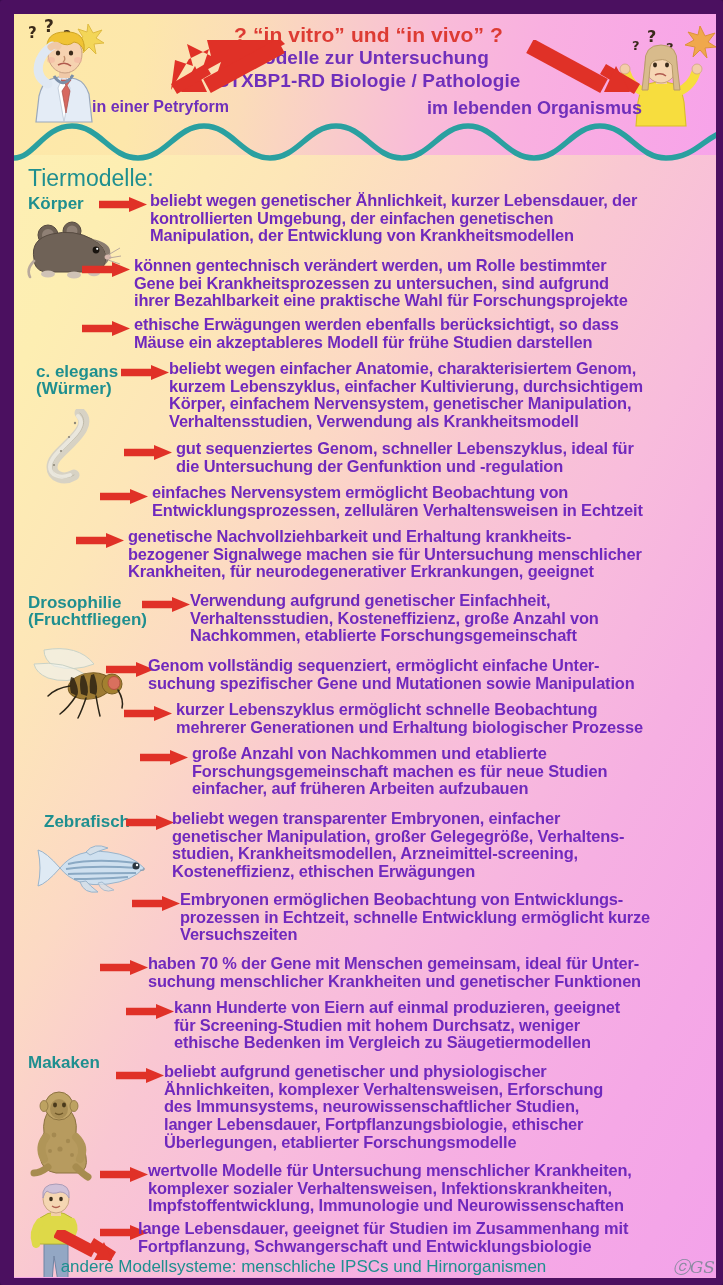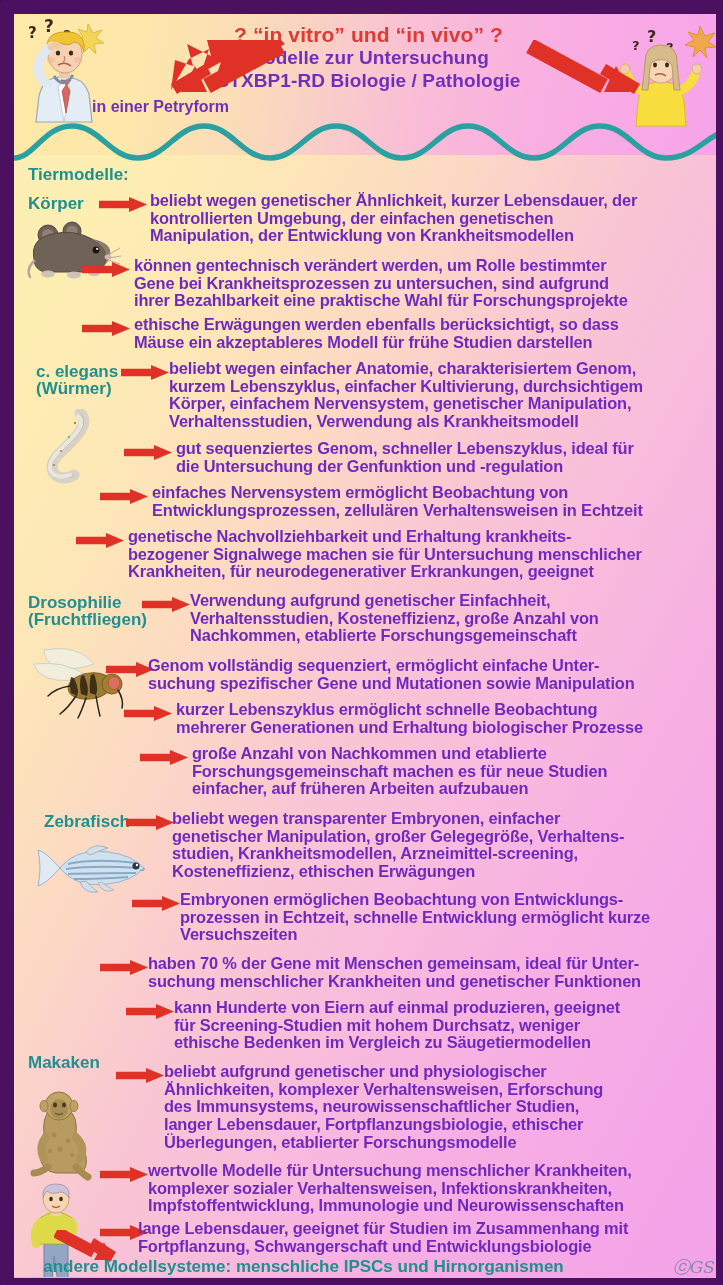--- a/index.html
+++ b/index.html
@@ -90,21 +90,21 @@
   
   .hdr-arrow { position: absolute; }
   
   .char { position: absolute; }
   
   #wave { position: absolute; left: 0; top: 104px; width: 709px; height: 48px; }
   
   #tiermodelle {
     position: absolute;
     left: 14px; top: 151px;
-    font-size: 17px; font-weight: bold;
+    font-size: 23px; font-weight: normal;
     color: #1f8f8f;
   }
   .sec-label {
     position: absolute;
     font-size: 17px; font-weight: bold;
     color: #1f8f8f;
     line-height: 1.02;
     white-space: pre-line;
   }
   .bullet-text {
@@ -118,21 +118,21 @@
   .arrow {
     position: absolute;
     height: 15px;
   }
   .animal { position: absolute; }
   #footer-line {
     position: absolute;
     left: 0; width: 579px;
     top: 1243px;
     text-align: center;
-    font-size: 17px; font-weight: bold;
+    font-size: 17px; font-weight: normal;
     color: #1f8f8f;
   }
   #copyright {
     position: absolute;
     right: 8px; top: 1242px;
     font-size: 17px;
     color: #8a8aa0;
     font-family: "DejaVu Serif", serif;
     font-style: italic;
   }
@@ -208,20 +208,21 @@
         <path d="M31 44 Q30 25 47 25 Q64 25 63 44 L66 70 L60 70 L58 45 Q52 38 45 40 Q37 40 36 47 L34 70 L28 70 Z" fill="#d8bb8c" stroke="#b99a6b" stroke-width="1"></path>
         <ellipse cx="41" cy="45" rx="2" ry="2.4" fill="#3a2a1a"></ellipse>
         <ellipse cx="53" cy="45" rx="2" ry="2.4" fill="#3a2a1a"></ellipse>
         <path d="M41 55 q6 -3 11 1" fill="none" stroke="#b05a4e" stroke-width="1.5"></path>
       </svg>
 
       <div class="hdr-title" id="t-vitro">? “in vitro” und “in vivo” ?</div>
       <div class="hdr-title" id="t-line2">Modelle zur Untersuchung</div>
       <div class="hdr-title" id="t-line3">STXBP1-RD Biologie / Pathologie</div>
       <div id="t-petri">in einer Petryform</div>
+      <div id="t-organism">im lebenden Organismus</div>
 
       <svg class="hdr-arrow" style="left:157px; top:26px;" width="114" height="56" viewBox="0 0 114 56">
         <g fill="#e03127">
           <polygon points="114,4 44,40 50,22 30,33 38,9 18,19 0,50 0,50 4,20 22,26 16,4 40,16 36,0 110,0"></polygon>
         </g>
         <path d="M110 6 L36 46" stroke="#e03127" stroke-width="16" stroke-linecap="butt"></path>
         <polygon points="36,52 10,52 24,26" fill="#e03127"></polygon>
         <polygon points="6,54 40,34 34,24 0,44" fill="#e03127"></polygon>
       </svg>
 

